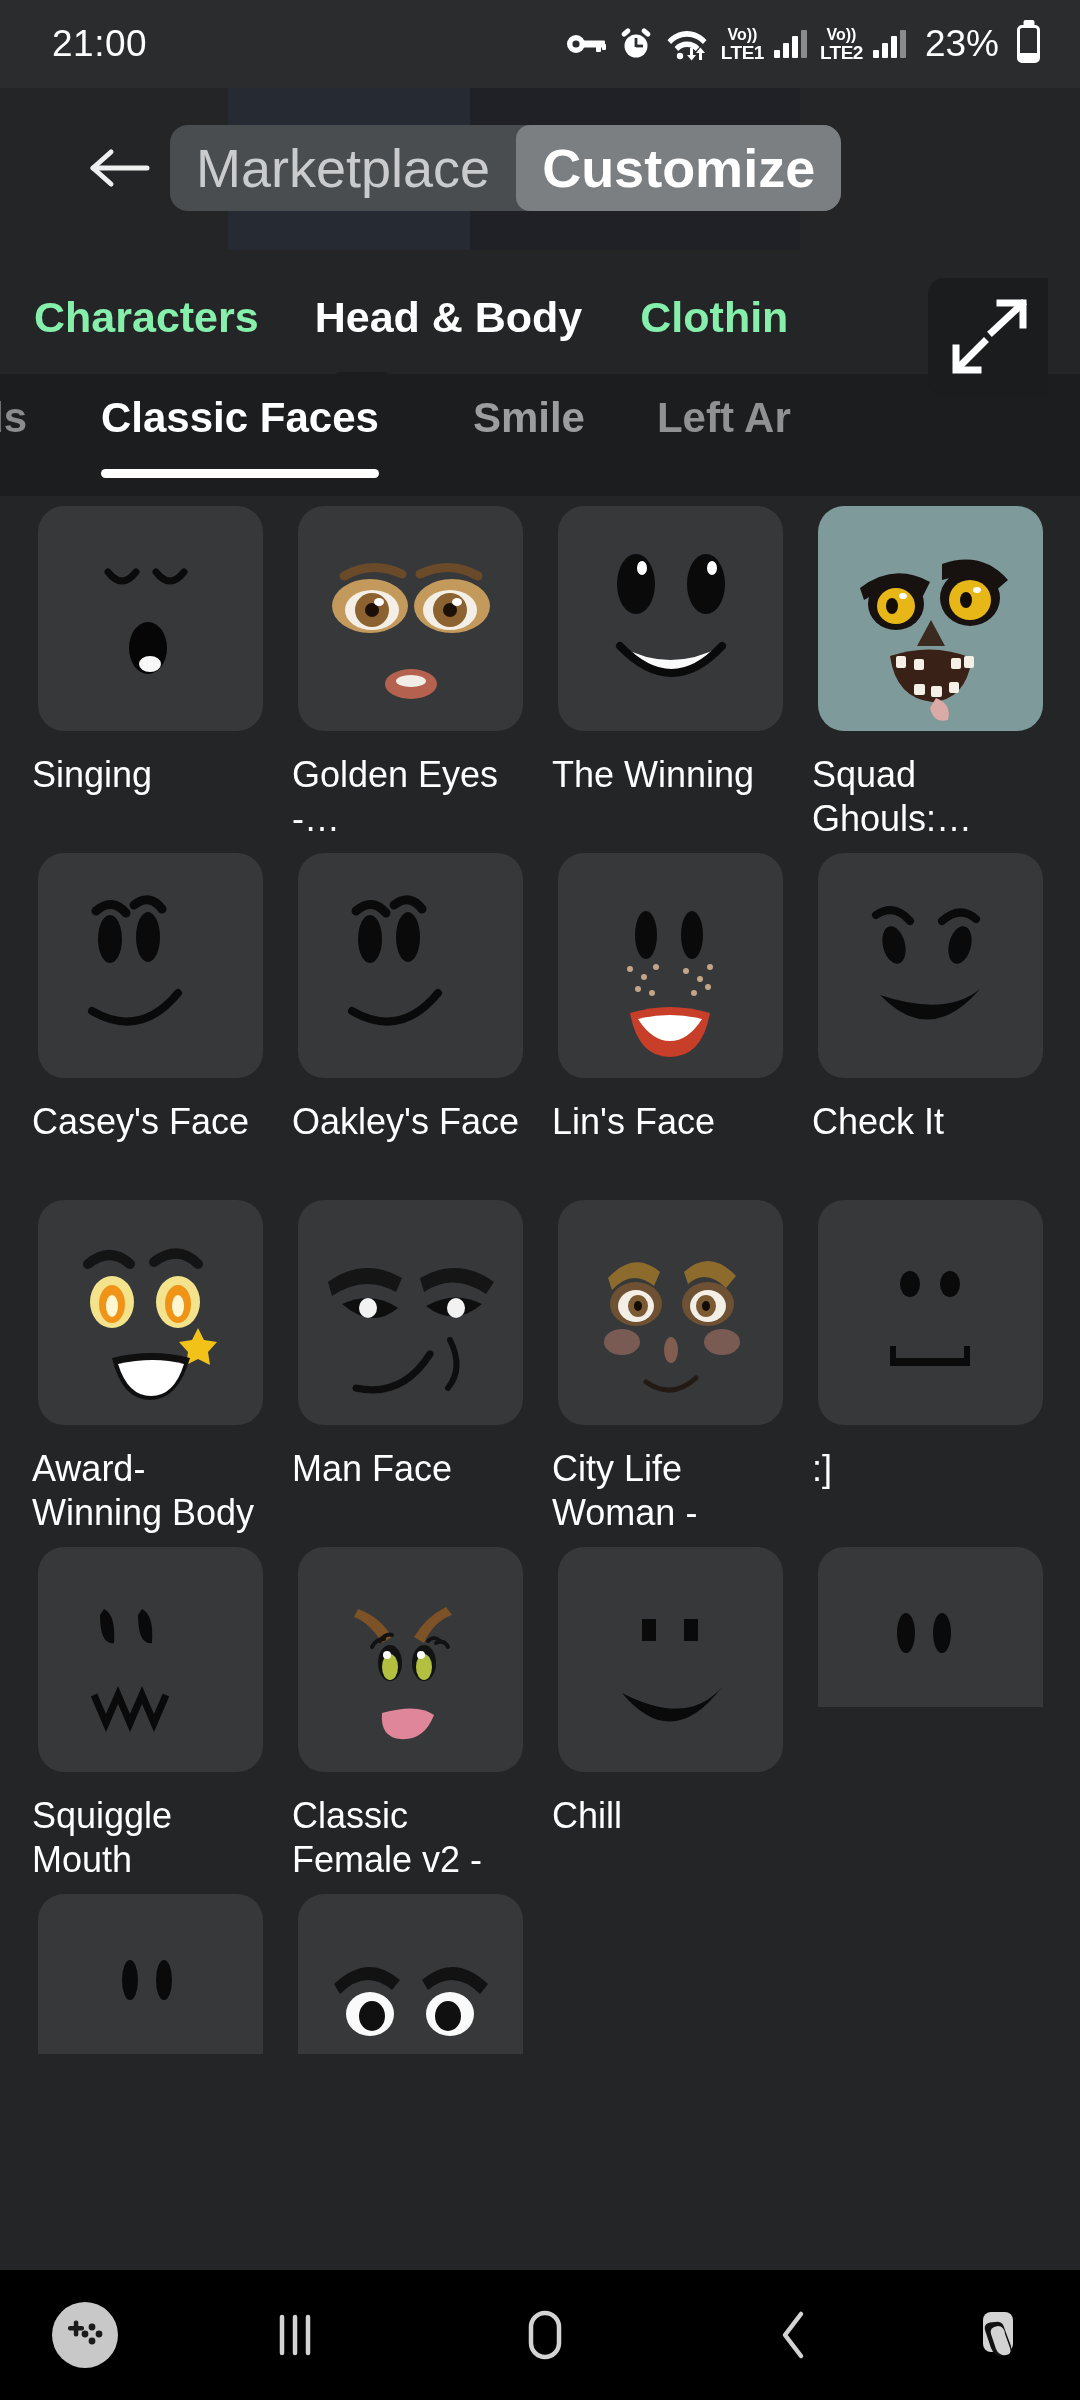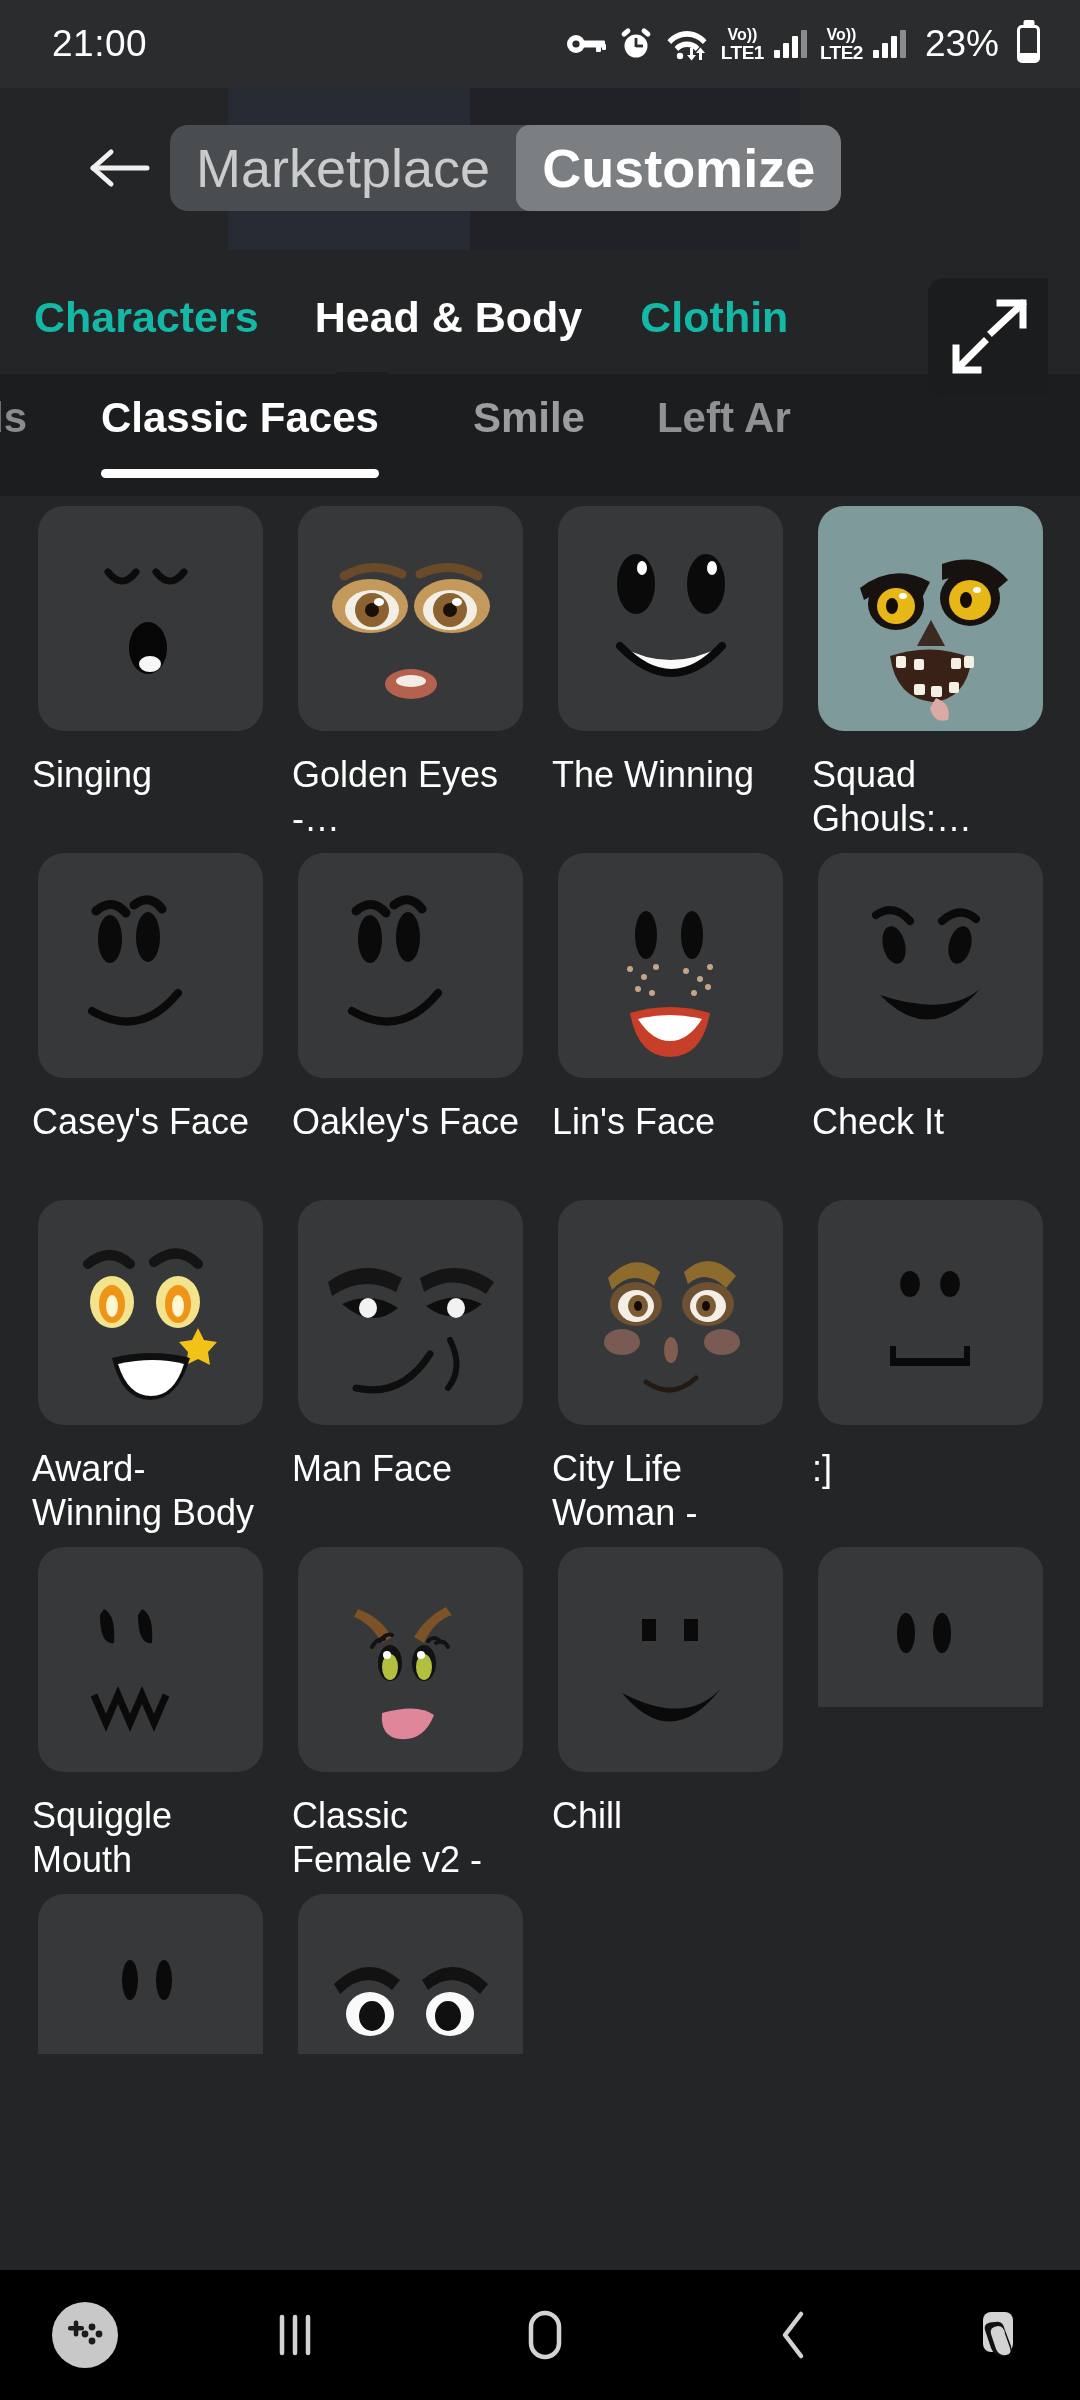--- a/index.html
+++ b/index.html
@@ -76,21 +76,21 @@
     background:#7c7f82; color:#ffffff; border-radius:14px; font-weight:bold;
   }
 
   
   .cat-tabs {
     position:absolute; top:262px; left:0; width:1080px; height:110px;
     display:flex; align-items:center; z-index:15;
     background:#232527;
   }
   .cat-tab {
-    font-size:43px; color:#14b8a6; padding:0 0 0 0; white-space:nowrap;
+    font-size:43px; color:#86efac; padding:0 0 0 0; white-space:nowrap;
     cursor:pointer; font-weight:bold;
   }
   .cat-tab.active { color:#ffffff; }
   .cat-tab.c1 { margin-left:34px; }
   .cat-tab.c2 { margin-left:56px; }
   .cat-tab.c3 { margin-left:58px; }
 
   
   .caret {
     position:absolute; left:336px; top:348px; width:0; height:0;

